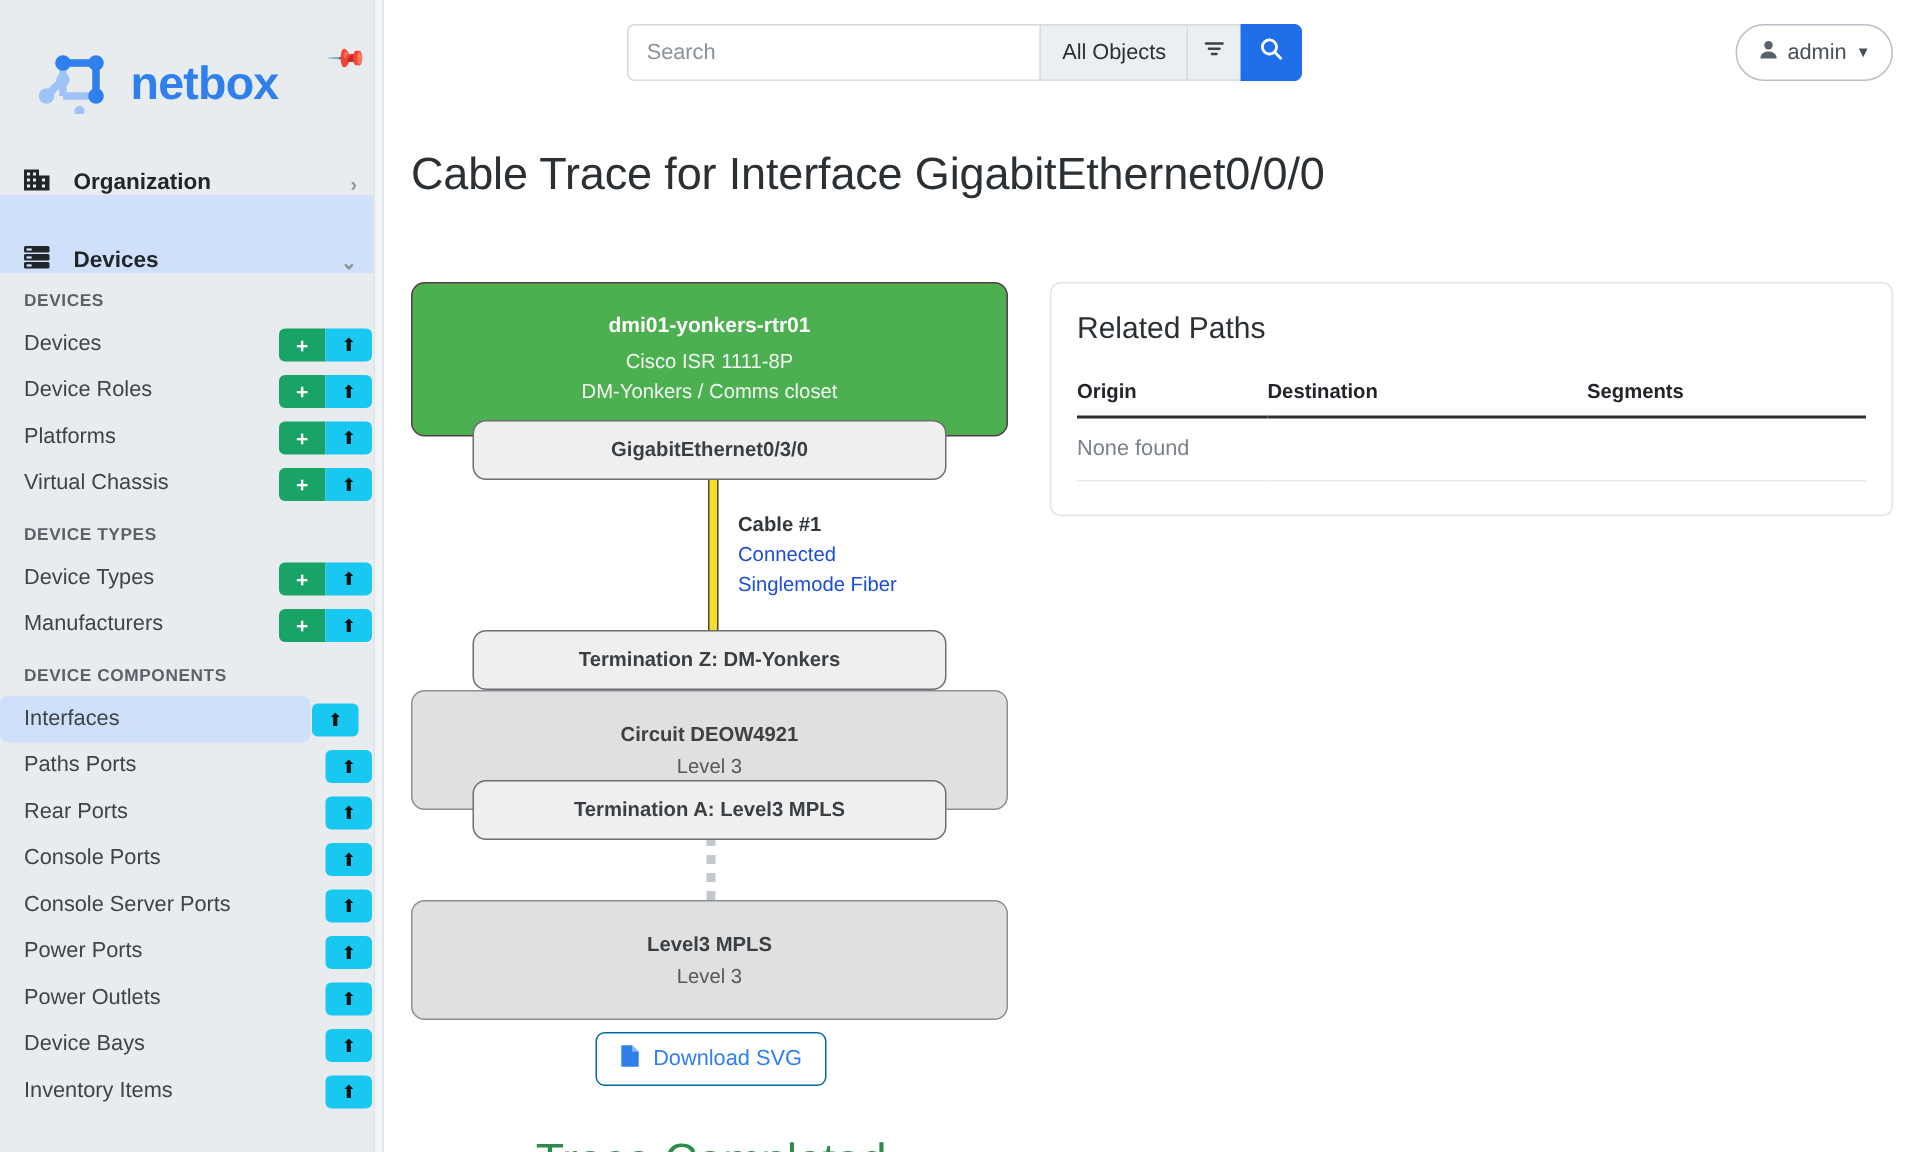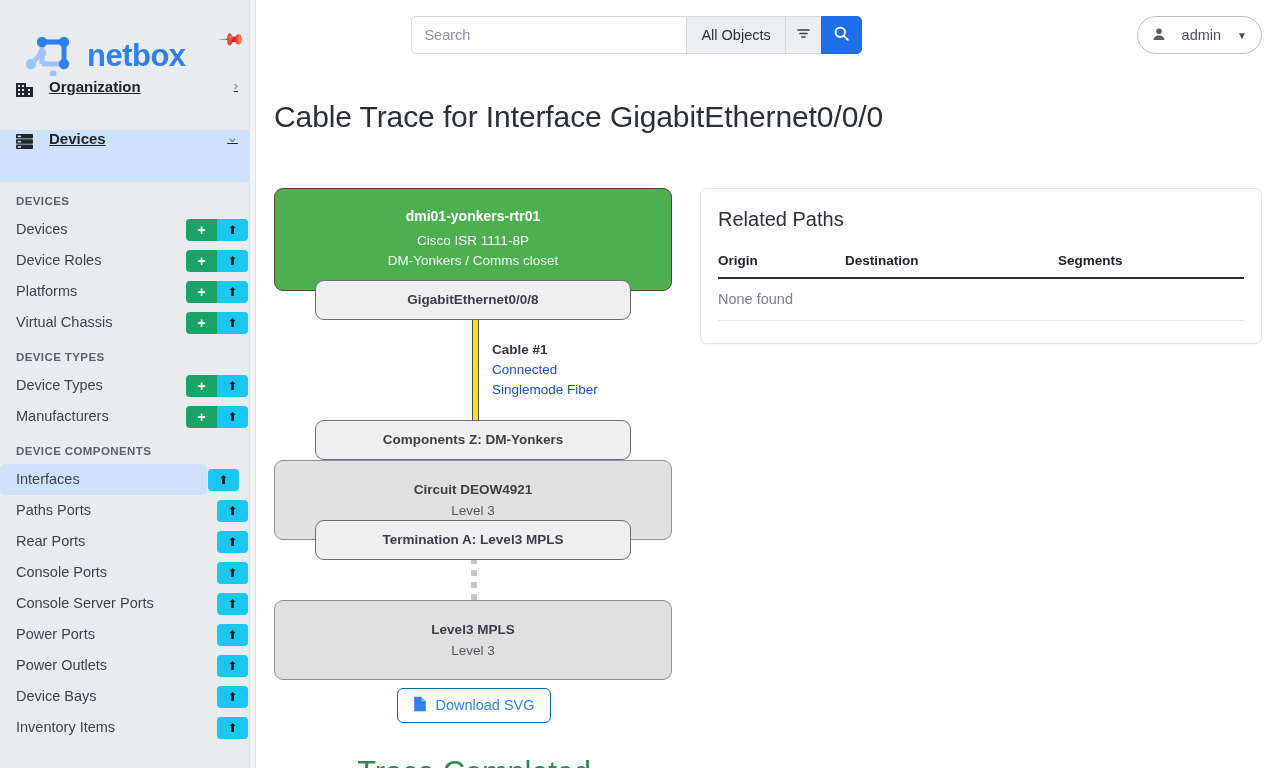--- a/index.html
+++ b/index.html
@@ -26,23 +26,23 @@
   #sidebar-scroll { width: 256px; height: 768px; overflow: hidden; position: relative; }
   .brand {
     height: 78px; display: flex; align-items: center;
     padding: 0 14px 0 22px;
   }
   .brand-logo { display: flex; align-items: center; gap: 9px; flex: 1; margin-top: 32px; }
   .brand-word { color: #2f80ed; font-size: 31px; font-weight: 700; letter-spacing: -0.5px; line-height: 1; }
   .pin-icon { color: #f0802a; font-size: 17px; line-height: 1; transform: rotate(45deg); display:block; }
 
   .nav-group {
-    display: flex; align-items: flex-start;
+    display: flex; align-items: flex-end;
     height: 52px; padding: 0 18px 0 13px;
-    cursor: pointer; gap: 14px; text-decoration: underline;
+    cursor: pointer; gap: 14px;
   }
   .nav-group.alt { background: #e9ecef; }
   .nav-group.active { background: #cfe0fb; }
   .nav-group-label { font-size: 15px; font-weight: 700; color: #21262b; flex: 1; }
   .nav-icon { width: 22px; height: 22px; display: flex; align-items: center; justify-content: center; color: #21262b; }
   .chev { color: #8b949c; font-size: 13px; font-weight: 700; }
 
   .sect-title {
     font-size: 11.5px; font-weight: 700; color: #5b6168;
     letter-spacing: 0.4px; padding: 13px 0 7px 16px; text-transform: uppercase;
@@ -91,21 +91,21 @@
   }
   .filter-btn {
     display: flex; align-items: center; justify-content: center; width: 36px;
     background: #eceff1; border: 1px solid #d6dade; border-right: none; cursor: pointer;
   }
   .search-btn {
     display: flex; align-items: center; justify-content: center; width: 41px;
     background: #1f6feb; border: 1px solid #1f6feb; border-radius: 0 5px 5px 0; cursor: pointer;
   }
   .user-btn {
-    display: flex; align-items: center; gap: 16px;
+    display: flex; align-items: center; gap: 6px;
     height: 38px; padding: 0 14px; margin-left: auto;
     border: 1px solid #b9c0c7; border-radius: 19px;
     font-size: 14.5px; color: #4a5058; cursor: pointer; background: #fff;
   }
 
   .page-title {
     font-size: 30px; font-weight: 400; color: #2b3035;
     padding: 8px 0 0 18px; line-height: 1.25; letter-spacing: -0.1px;
   }
 
@@ -424,32 +424,32 @@
       <div class="trace-col">
         <div class="trace-svg-wrap">
 
           <div class="node node-device">
             <div class="l1">dmi01-yonkers-rtr01</div>
             <div class="l2">Cisco ISR 1111-8P</div>
             <div class="l3">DM-Yonkers / Comms closet</div>
           </div>
 
           <div class="node node-term node-iface">
-            <span>GigabitEthernet0/0/8</span>
+            <span>GigabitEthernet0/3/0</span>
           </div>
 
           <div class="cable-line"></div>
           <div class="cable-label">
             <div class="cl1">Cable #1</div>
             <div class="cl2">Connected</div>
             <div class="cl3">Singlemode Fiber</div>
           </div>
 
           <div class="node node-term node-termz">
-            <span>Components Z: DM-Yonkers</span>
+            <span>Termination Z: DM-Yonkers</span>
           </div>
 
           <div class="node node-circuit">
             <div class="l1">Circuit DEOW4921</div>
             <div class="l2">Level 3</div>
           </div>
 
           <div class="node node-term node-terma">
             <span>Termination A: Level3 MPLS</span>
           </div>

